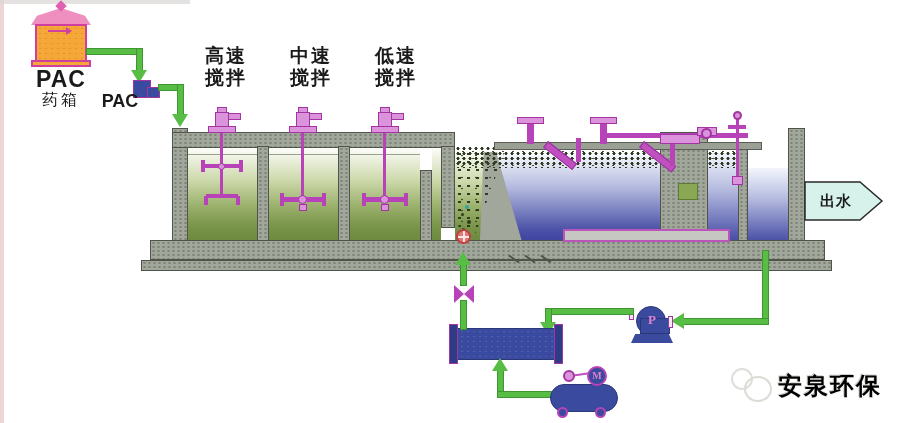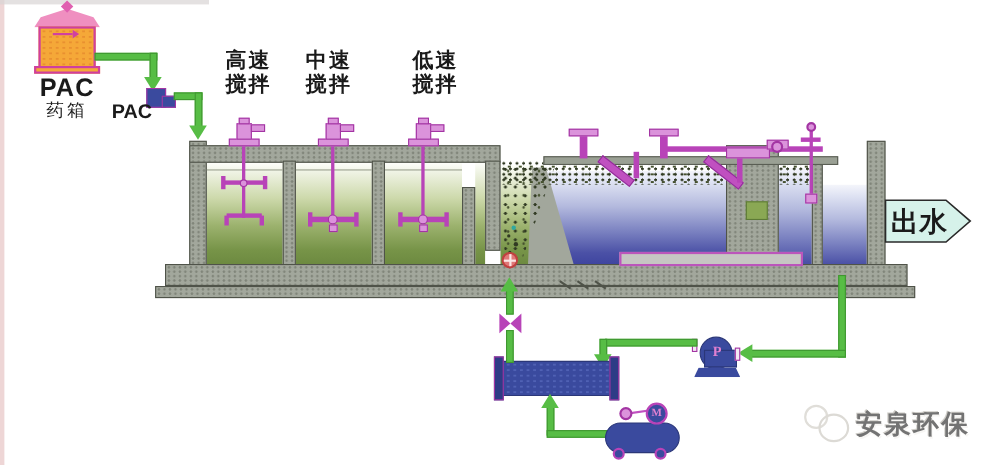--- a/index.html
+++ b/index.html
@@ -28,21 +28,21 @@
   .dots{background-image:radial-gradient(#313a23 1.4px, transparent 1.7px),
                          radial-gradient(#45512e 1.2px, transparent 1.5px);
         background-size:6px 5px,10px 7px;background-position:0 0,3px 2px;}
   .dots-sparse{background-image:radial-gradient(#313a23 1.3px, transparent 1.6px),
                          radial-gradient(#45512e 1.1px, transparent 1.4px);
         background-size:9px 8px,14px 11px;}
   .cjk{font-family:"Liberation Serif","DejaVu Serif",serif;color:#1a1a1a;}
   .stage-label{width:64px;text-align:center;font-size:19px;line-height:22px;font-weight:600;letter-spacing:2px;}
   .flow-arrow-text{position:absolute;inset:0;display:flex;align-items:center;justify-content:center;
                    padding-right:20%;font-size:22px;font-weight:600;letter-spacing:3px;}
-  .wm{color:#737373;text-shadow:1px 1px 0 #f7f6f4,-1px -1px 0 #cfcdc8;}
+  .wm{color:#000000;text-shadow:1px 1px 0 #f7f6f4,-1px -1px 0 #cfcdc8;}
 </style>
 </head>
 <body>
 
 <div id="stage">
 
   <div class="abs" style="left:0;top:0;width:4px;height:423px;background:#eed6d6;"></div>
   <div class="abs" style="left:0;top:0;width:190px;height:4px;background:#d9d4d4;opacity:.7;"></div>
 
   <div class="abs gwater" style="left:188px;top:148px;width:69px;height:92px;"></div>
@@ -197,32 +197,32 @@
   <div class="abs" style="left:595px;top:407px;width:11px;height:11px;border-radius:50%;background:#3a4a9e;border:2px solid #b843b8;"></div>
   <div class="abs" style="left:570px;top:373px;width:28px;height:2px;background:#c050c0;transform:rotate(-8deg);"></div>
   <div class="abs" style="left:563px;top:370px;width:12px;height:12px;border-radius:50%;background:#db93db;border:2px solid #a335a3;"></div>
   <div class="abs" style="left:587px;top:366px;width:20px;height:20px;border-radius:50%;background:#3a4a9e;border:2px solid #b843b8;"></div>
   <div class="abs cjk" style="left:589px;top:370px;width:16px;text-align:center;font-size:10px;font-weight:700;color:#e080d0;">M</div>
 
   <div class="abs" style="left:804px;top:181px;width:80px;height:40px;">
     <svg width="80" height="40">
       <polygon points="1,1 56,1 78,20 56,39 1,39" fill="#d6f2ea" stroke="#2a2a2a" stroke-width="1.5"></polygon>
     </svg>
-    <span class="flow-arrow-text cjk" style="font-size:25px;letter-spacing:1px;">出水</span>
+    <span class="flow-arrow-text cjk" style="font-size:15px;letter-spacing:1px;">出水</span>
   </div>
 
   <div class="abs cjk" style="left:28px;top:66px;width:66px;text-align:center;font-size:23px;font-weight:700;font-family:'Liberation Sans','DejaVu Sans',sans-serif;letter-spacing:1px;">PAC</div>
   <div class="abs cjk" style="left:28px;top:90px;width:66px;text-align:center;font-size:16px;letter-spacing:3px;">药箱</div>
   <div class="abs cjk" style="left:96px;top:91px;width:48px;text-align:center;font-size:18px;font-weight:700;font-family:'Liberation Sans','DejaVu Sans',sans-serif;">PAC</div>
 
   <div class="abs cjk stage-label" style="left:194px;top:45px;">
     <div>高速</div>
     <div>搅拌</div>
   </div>
-  <div class="abs cjk stage-label" style="left:267px;top:45px;">
+  <div class="abs cjk stage-label" style="left:279px;top:45px;">
     <div>中速</div>
     <div>搅拌</div>
   </div>
   <div class="abs cjk stage-label" style="left:364px;top:45px;">
     <div>低速</div>
     <div>搅拌</div>
   </div>
 
   <div class="abs" style="left:731px;top:368px;width:22px;height:22px;border-radius:50%;border:2px solid #e0ded9;"></div>
   <div class="abs" style="left:744px;top:376px;width:28px;height:26px;border-radius:50%;border:2px solid #dcdad5;"></div>

